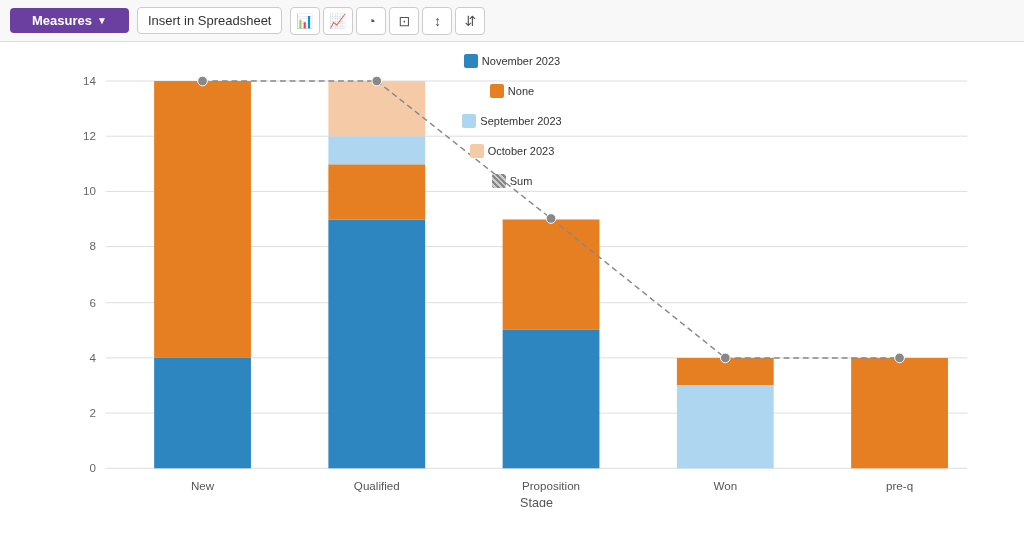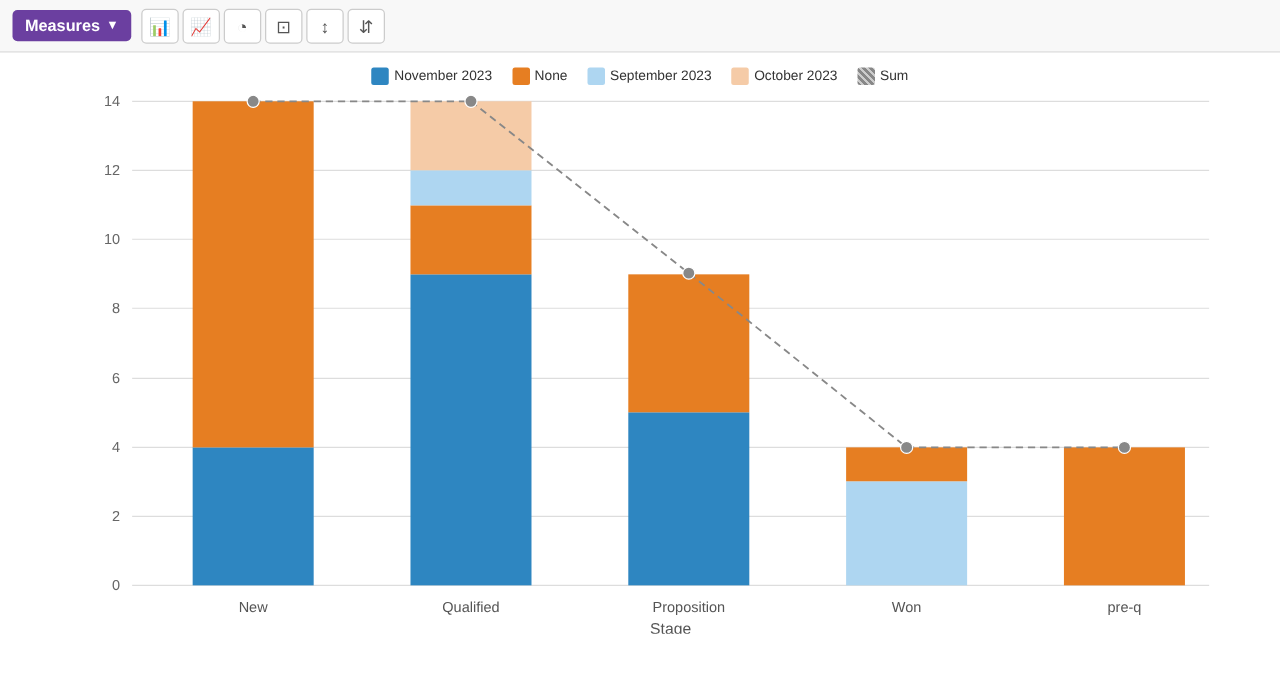--- a/index.html
+++ b/index.html
@@ -19,21 +19,21 @@
       border-bottom: 1px solid #ddd;
       padding: 6px 10px;
       height: 42px;
       gap: 8px;
     }
     .measures-btn {
       background: #6b3fa0;
       color: #fff;
       border: none;
       border-radius: 4px;
-      padding: 5px 10px;
+      padding: 5px 22px;
       font-size: 13px;
       font-weight: bold;
       cursor: pointer;
       display: flex;
       align-items: center;
       gap: 5px;
     }
     .measures-btn .chevron { font-size: 10px; }
     .insert-btn {
       background: #fff;
@@ -80,20 +80,21 @@
       display: flex;
       align-items: center;
       justify-content: center;
       gap: 16px;
       font-size: 11px;
       color: #333;
       position: absolute;
       top: 12px;
       left: 0;
       right: 0;
+      flex-direction: column;
     }
     .legend-item {
       display: flex;
       align-items: center;
       gap: 4px;
     }
     .legend-swatch {
       width: 14px;
       height: 14px;
       border-radius: 2px;
@@ -107,20 +108,23 @@
       );
     }
   </style>
 </head>
 <body>
 
 <div class="toolbar">
   <button class="measures-btn">
     <span>Measures</span>
     <span class="chevron">▼</span>
+  </button>
+  <button class="insert-btn">
+    <span>Insert in Spreadsheet</span>
   </button>
   <div class="icon-btn-group">
     <button class="icon-btn" title="Bar Chart">
       <span>📊</span>
     </button>
     <button class="icon-btn" title="Line Chart">
       <span>📈</span>
     </button>
     <button class="icon-btn" title="Pie Chart">
       <span>◔</span>

